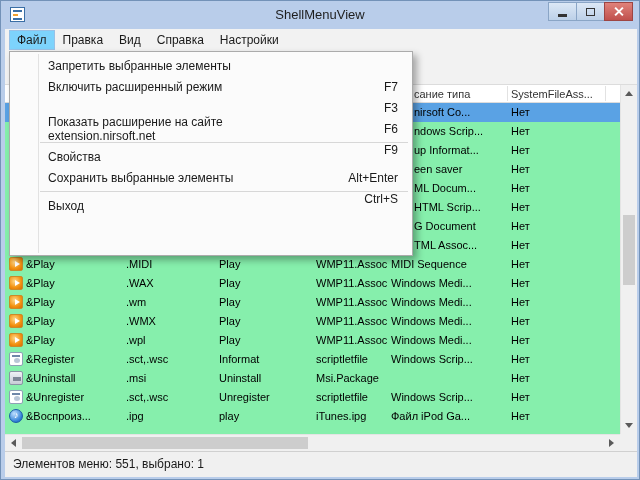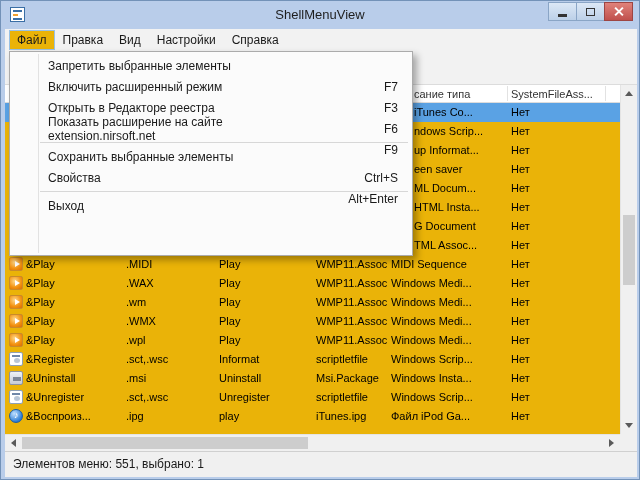--- a/index.html
+++ b/index.html
@@ -24,27 +24,27 @@
   .g-close::before,.g-close::after{content:'';position:absolute;left:5px;top:0;width:2px;height:11px;background:#fff;}
   .g-close::before{transform:rotate(45deg);}
   .g-close::after{transform:rotate(-45deg);}
 
   
   .content{position:absolute;left:4px;top:28px;width:632px;height:448px;background:#fff;}
 
   .menubar{position:absolute;left:0;top:0;right:0;height:22px;background:#f2f2f2;display:flex;
     align-items:center;padding-left:4px;box-sizing:border-box;font-size:12px;color:#1a1a1a;}
   .mb{padding:3px 8px;}
-  .mb.active{background:#eab308;border:1px solid #98c1e6;padding:2px 7px;text-align:center;}
+  .mb.active{background:#7dd3fc;border:1px solid #98c1e6;padding:2px 7px;text-align:center;}
 
   .toolbar{position:absolute;left:0;top:22px;right:0;height:34px;background:#f2f2f2;
     border-bottom:1px solid #dcdcdc;box-sizing:border-box;}
 
   
-  .listview{position:absolute;left:0;top:56px;right:17px;bottom:43px;background:#eab308;overflow:hidden;}
+  .listview{position:absolute;left:0;top:56px;right:17px;bottom:43px;background:#86efac;overflow:hidden;}
   .lv-header{position:relative;height:18px;background:#fff;border-bottom:1px solid #dcdcdc;
     box-sizing:border-box;font-size:11px;color:#333;}
   .hcell{position:absolute;top:3px;white-space:nowrap;}
   .h5{left:409px;}
   .h6{left:506px;}
   .hdiv{position:absolute;top:1px;bottom:1px;width:1px;background:#e2e2e2;}
   .rows{position:absolute;left:0;top:18px;right:0;bottom:0;}
   .row{position:relative;height:19px;font-size:11px;color:#000;}
   .row.selected{background:#5aa2e4;}
   .cell{position:absolute;top:3px;white-space:nowrap;}
@@ -132,57 +132,57 @@
         </div>
     </div>
   </div>
 
   <div class="content">
 
     <div class="menubar">
       <span class="mb active">Файл</span>
       <span class="mb">Правка</span>
       <span class="mb">Вид</span>
+      <span class="mb">Справка</span>
       <span class="mb">Настройки</span>
-      <span class="mb">Справка</span>
     </div>
 
     <div class="toolbar"></div>
 
     <div class="listview">
       <div class="lv-header">
         <span class="hcell h5">сание типа</span>
         <span class="hcell h6">SystemFileAss...</span>
         <span class="hdiv" style="left:502px"></span>
         <span class="hdiv" style="left:600px"></span>
       </div>
       <div class="rows">
 
         <div class="row selected">
-          <span class="cell frag">iTunes Co...</span>
+          <span class="cell frag">nirsoft Co...</span>
           <span class="cell c6">Нет</span>
         </div>
         <div class="row">
           <span class="cell frag">ndows Scrip...</span>
           <span class="cell c6">Нет</span>
         </div>
         <div class="row">
           <span class="cell frag">up Informat...</span>
           <span class="cell c6">Нет</span>
         </div>
         <div class="row">
           <span class="cell frag">een saver</span>
           <span class="cell c6">Нет</span>
         </div>
         <div class="row">
           <span class="cell frag">ML Docum...</span>
           <span class="cell c6">Нет</span>
         </div>
         <div class="row">
-          <span class="cell frag">HTML Insta...</span>
+          <span class="cell frag">HTML Scrip...</span>
           <span class="cell c6">Нет</span>
         </div>
         <div class="row">
           <span class="cell frag">G Document</span>
           <span class="cell c6">Нет</span>
         </div>
         <div class="row">
           <span class="cell frag">TML Assoc...</span>
           <span class="cell c6">Нет</span>
         </div>
@@ -240,21 +240,20 @@
           <span class="cell c4">scriptletfile</span>
           <span class="cell c5">Windows Scrip...</span>
           <span class="cell c6">Нет</span>
         </div>
         <div class="row">
           <span class="ico ico-msi"></span>
           <span class="cell c1t">&amp;Uninstall</span>
           <span class="cell c2">.msi</span>
           <span class="cell c3">Uninstall</span>
           <span class="cell c4">Msi.Package</span>
-          <span class="cell c5">Windows Insta...</span>
           <span class="cell c6">Нет</span>
         </div>
         <div class="row">
           <span class="ico ico-scriptlet"></span>
           <span class="cell c1t">&amp;Unregister</span>
           <span class="cell c2">.sct,.wsc</span>
           <span class="cell c3">Unregister</span>
           <span class="cell c4">scriptletfile</span>
           <span class="cell c5">Windows Scrip...</span>
           <span class="cell c6">Нет</span>
@@ -275,35 +274,34 @@
     <div class="dropdown">
       <div class="mi">
         <span>Запретить выбранные элементы</span>
         <span class="sc">F7</span>
       </div>
       <div class="mi">
         <span>Включить расширенный режим</span>
         <span class="sc">F3</span>
       </div>
       <div class="mi">
-        <span>Открыть в Редакторе реестра</span>
         <span class="sc">F6</span>
       </div>
       <div class="mi">
         <span>Показать расширение на сайте extension.nirsoft.net</span>
         <span class="sc">F9</span>
       </div>
       <div class="msep"></div>
       <div class="mi">
+        <span>Свойства</span>
+        <span class="sc">Alt+Enter</span>
+      </div>
+      <div class="mi">
         <span>Сохранить выбранные элементы</span>
         <span class="sc">Ctrl+S</span>
-      </div>
-      <div class="mi">
-        <span>Свойства</span>
-        <span class="sc">Alt+Enter</span>
       </div>
       <div class="msep"></div>
       <div class="mi">
         <span>Выход</span>
         <span class="sc"></span>
       </div>
     </div>
 
     <div class="vscroll">
       <div class="varrow">

